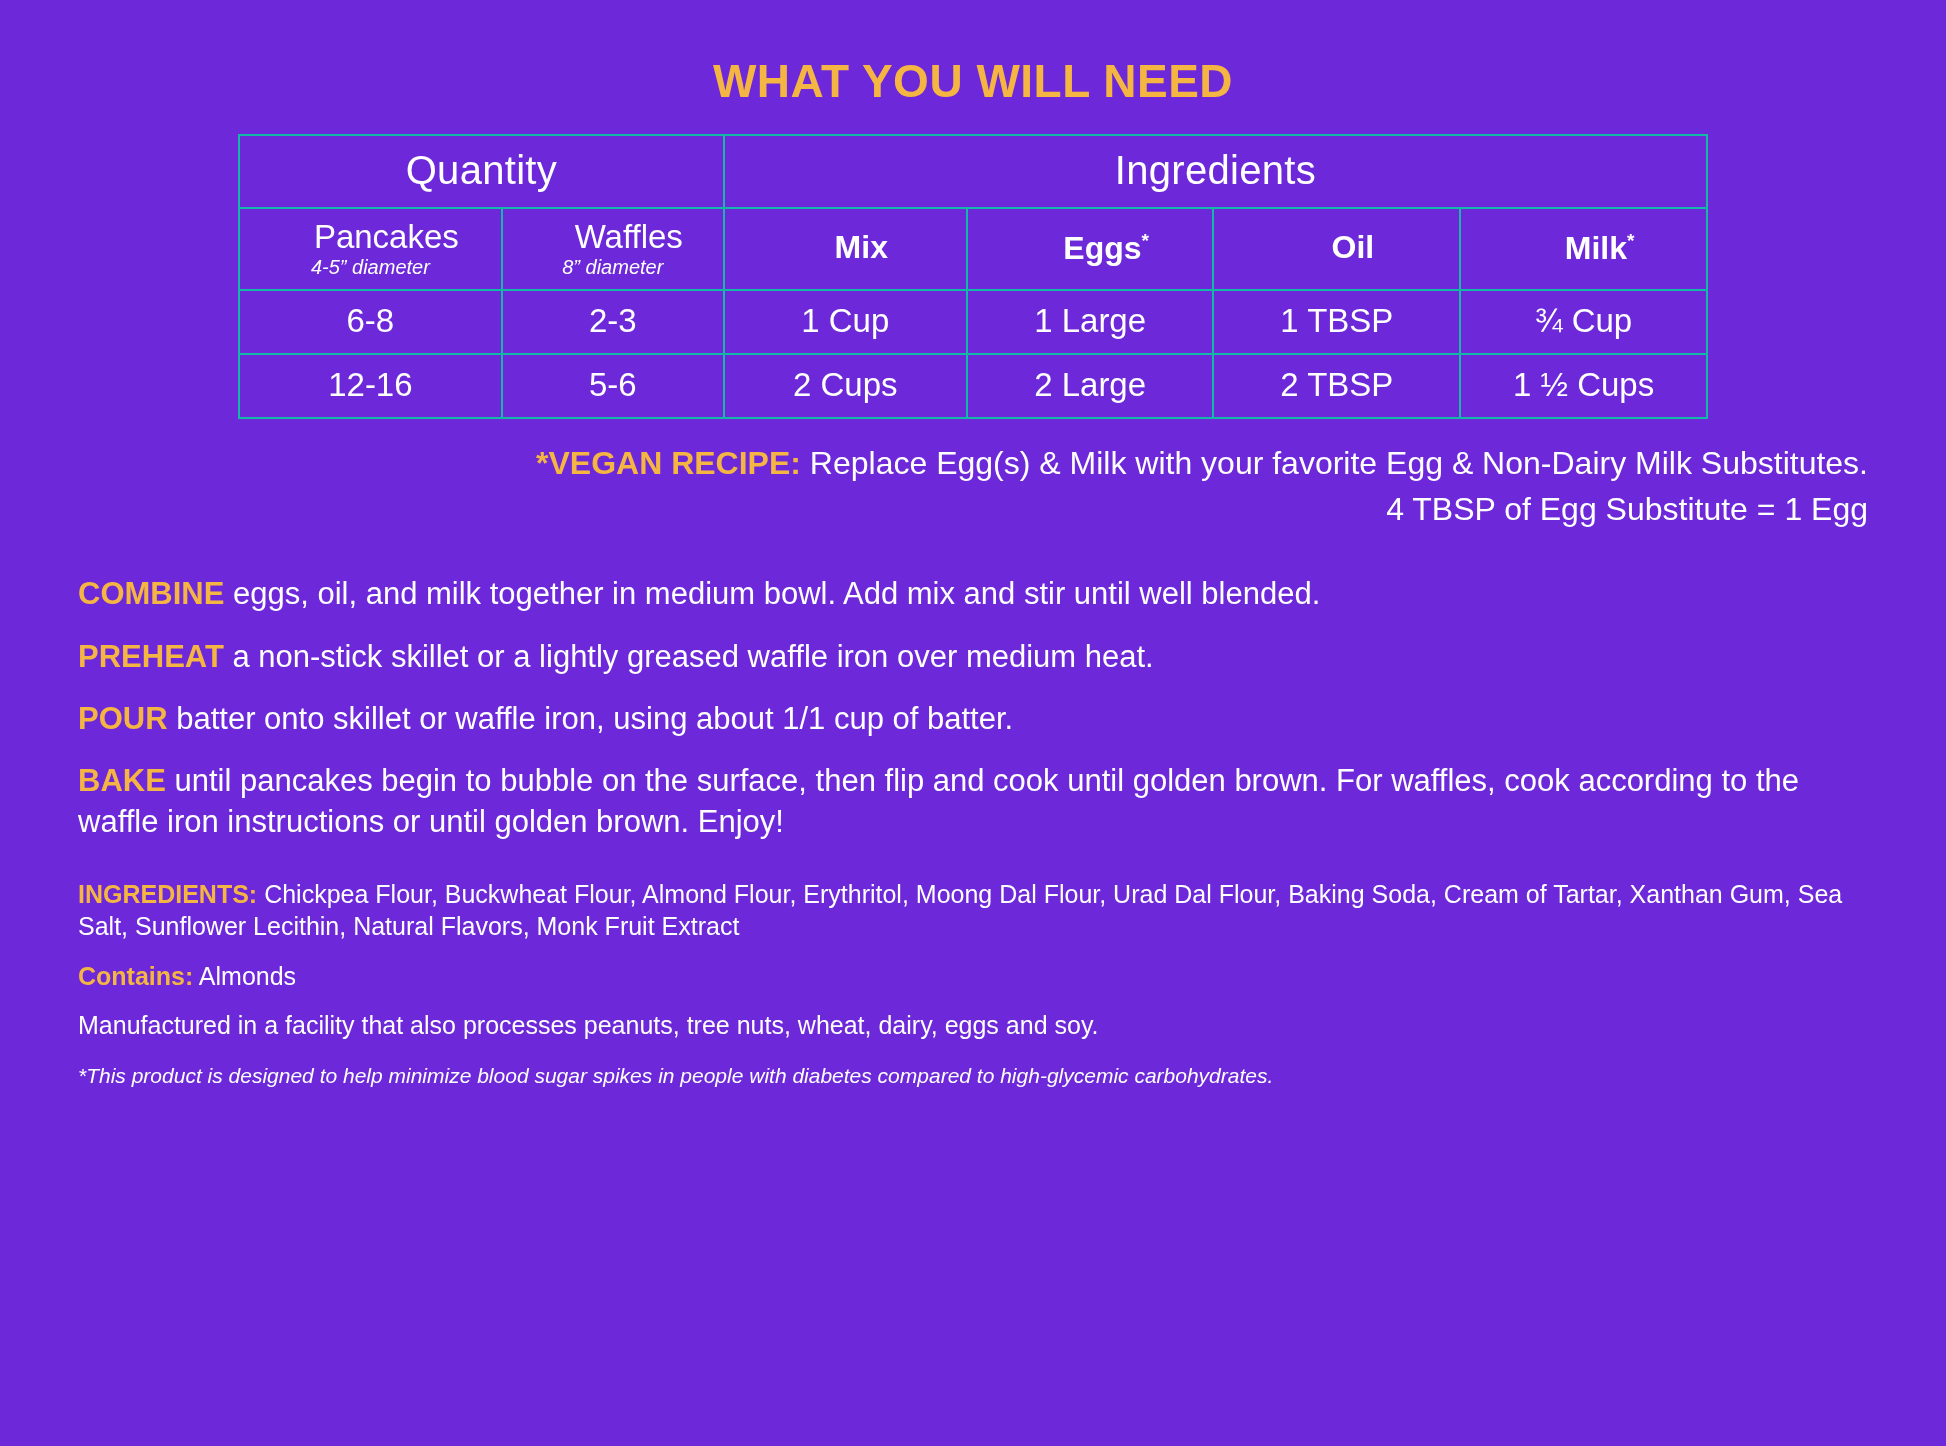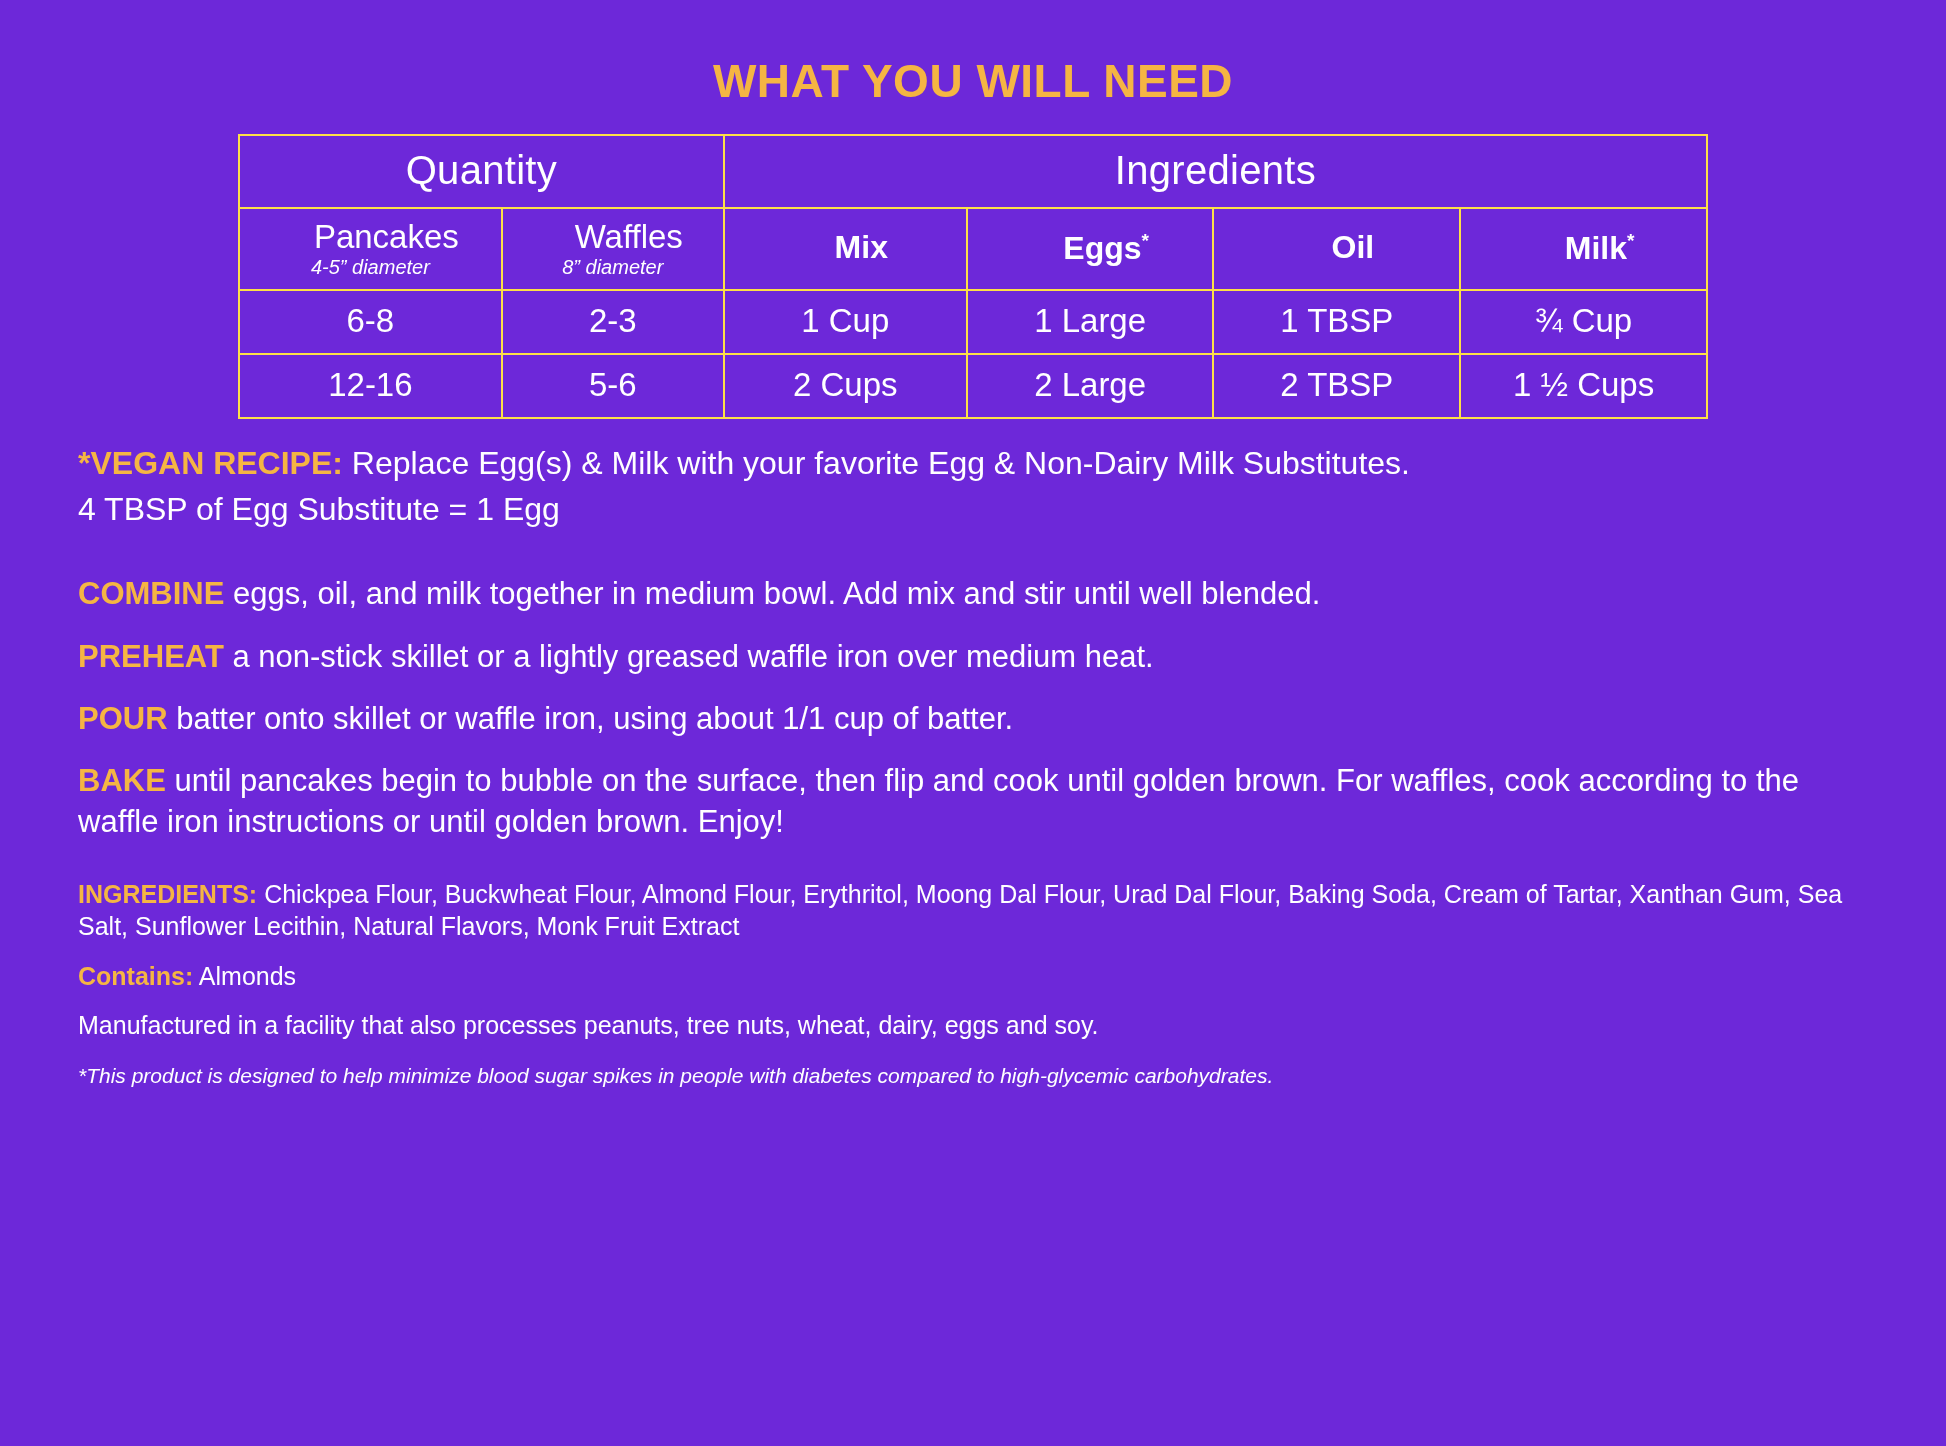--- a/index.html
+++ b/index.html
@@ -38,21 +38,21 @@
   .table-wrap {
     display: flex;
     justify-content: center;
   }
   table.need {
     border-collapse: collapse;
     width: 1470px;
     table-layout: fixed;
   }
   table.need th, table.need td {
-    border: 2px solid #fde047;
+    border: 2px solid #14b8a6;
     text-align: center;
     color: #ffffff;
     font-weight: normal;
   }
   .grp-head {
     font-size: 40px;
     font-weight: bold;
     padding: 12px 0 14px 0;
     letter-spacing: 0.3px;
   }
@@ -84,21 +84,21 @@
   .col-waffles  { width: 180px; }
   .col-mix      { width: 197px; }
   .col-eggs     { width: 200px; }
   .col-oil      { width: 200px; }
   .col-milk     { width: 200px; }
 
   sup.star { font-size: 0.6em; vertical-align: super; }
 
   
   .vegan {
-    text-align: left;
+    text-align: right;
     font-size: 32px;
     line-height: 1.42;
     padding-top: 22px;
   }
   .vegan .lead {
     color: #f5b543;
     font-weight: bold;
   }
 
   

